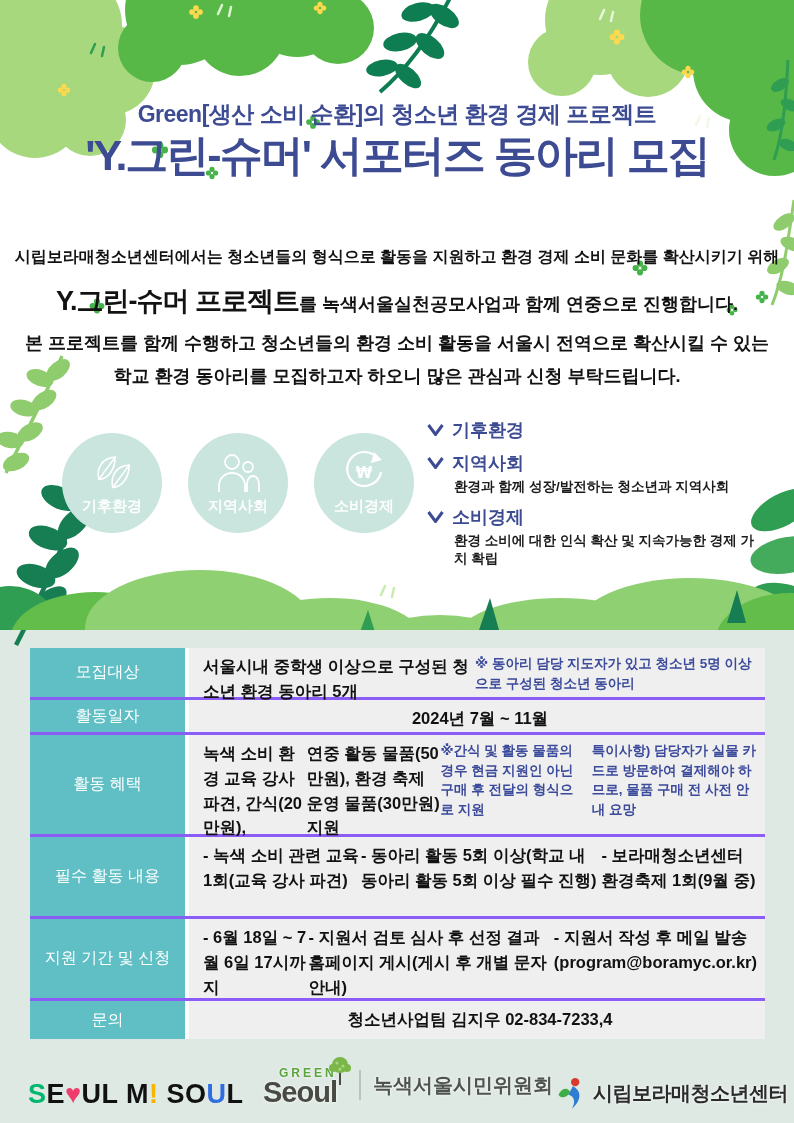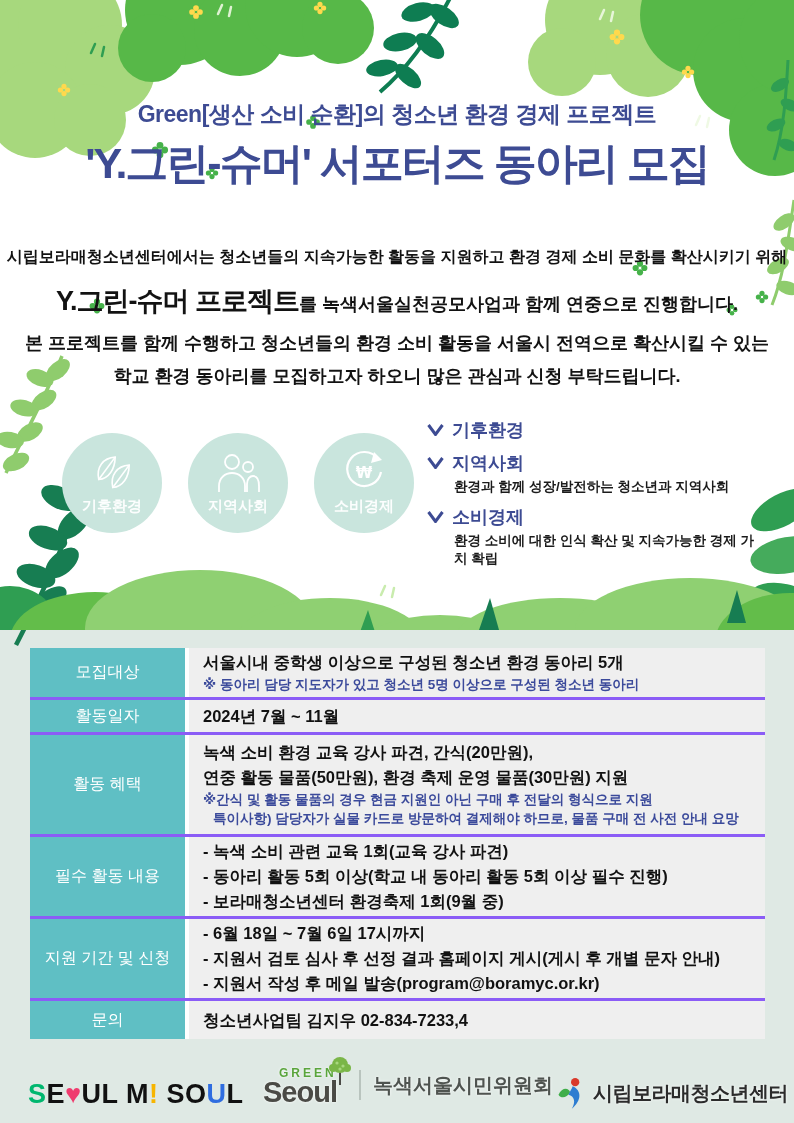--- a/index.html
+++ b/index.html
@@ -4,21 +4,21 @@
 <style>
   html,body{margin:0;padding:0;}
   .poster{position:relative;width:794px;height:1123px;background:#ffffff;overflow:hidden;
           font-family:"Liberation Sans","DejaVu Sans",sans-serif;}
   .deco{position:absolute;pointer-events:none;}
 
   .mint-band{position:absolute;left:0;top:630px;width:794px;height:493px;background:#dfe9e4;}
 
   .header-sub{position:absolute;top:99px;left:0;width:100%;text-align:center;
               color:#3d4b93;font-size:23px;font-weight:800;letter-spacing:-0.5px;}
-  .header-title{position:absolute;top:135px;left:0;width:100%;text-align:center;
+  .header-title{position:absolute;top:127px;left:0;width:100%;text-align:center;
               color:#3d4b93;font-size:43px;font-weight:900;letter-spacing:-2px;}
 
   .intro{position:absolute;top:247px;left:0;width:100%;text-align:center;color:#121212;}
   .intro .l1{font-size:16px;font-weight:600;margin-bottom:15px;}
   .intro .l2{font-size:18px;font-weight:700;margin-bottom:12px;}
   .intro .l2 .big{font-size:27px;font-weight:900;letter-spacing:-1px;}
   .intro .l3{font-size:18px;font-weight:600;margin-bottom:9px;}
   .intro .l4{font-size:18px;font-weight:600;}
 
   .circles{position:absolute;left:62px;top:433px;display:flex;gap:26px;}
@@ -31,21 +31,21 @@
   .chead{display:flex;align-items:center;gap:8px;color:#3d4b93;font-weight:800;font-size:18px;}
   .cdesc{margin-left:27px;margin-top:3px;font-size:13.5px;font-weight:700;color:#1b1b1b;}
 
   .info-table{position:absolute;left:30px;top:648px;width:735px;background:#8b5cf6;}
   .trow{display:flex;}
   .trow + .trow{margin-top:3px;}
   .r1{height:49px}.r2{height:32px}.r3{height:99px}.r4{height:79px}.r5{height:79px}.r6{height:38px}
   .tlabel{width:155px;background:#5fbfc4;color:#fff;display:flex;align-items:center;
           justify-content:center;font-size:16px;font-weight:500;flex-shrink:0;text-align:center;}
   .tgap{width:4px;background:#fff;flex-shrink:0;}
-  .tcontent{flex:1;background:#efefef;display:flex;flex-direction:column;justify-content:center;
+  .tcontent{flex:1;background:#efefef;display:flex;flex-direction:row;justify-content:center;
             padding:6px 8px 6px 14px;box-sizing:border-box;}
   .line-normal{font-size:16.5px;font-weight:700;color:#111;line-height:1.5;}
   .line-note{font-size:13.5px;font-weight:700;color:#3b4a9b;line-height:1.45;}
   .indent{padding-left:10px;}
 
   .sms{position:absolute;left:28px;top:1079px;font-size:27px;font-weight:900;color:#111;
        letter-spacing:0.5px;}
   .sms .g{color:#00b76f}.sms .h{color:#ef3c6e}.sms .y{color:#f7b500}.sms .b{color:#2f6de0}
 
   .gs{position:absolute;left:263px;top:1066px;display:flex;align-items:center;
@@ -214,21 +214,21 @@
     <g stroke="#c9ecae" stroke-width="2.5" stroke-linecap="round" fill="none">
       <path d="M385,38 l-4,9"></path>
         <path d="M394,40 l-2,9"></path>
     </g>
   </svg>
 
   <div class="header-sub">Green[생산 소비 순환]의 청소년 환경 경제 프로젝트</div>
   <div class="header-title">'Y.그린-슈머' 서포터즈 동아리 모집</div>
 
   <div class="intro">
-    <div class="l1">시립보라매청소년센터에서는 청소년들의 지속가능한 활동을 지원하고 환경 경제 소비 문화를 확산시키기 위해</div>
+    <div class="l1">시립보라매청소년센터에서는 청소년들의 형식으로 활동을 지원하고 환경 경제 소비 문화를 확산시키기 위해</div>
     <div class="l2">
       <span class="big">Y.그린-슈머 프로젝트</span><span>를 녹색서울실천공모사업과 함께 연중으로 진행합니다.</span>
     </div>
     <div class="l3">본 프로젝트를 함께 수행하고 청소년들의 환경 소비 활동을 서울시 전역으로 확산시킬 수 있는</div>
     <div class="l4">학교 환경 동아리를 모집하고자 하오니 많은 관심과 신청 부탁드립니다.</div>
   </div>
 
   <div class="circles">
     <div class="circle">
       <svg width="48" height="44" viewBox="0 0 48 44">

